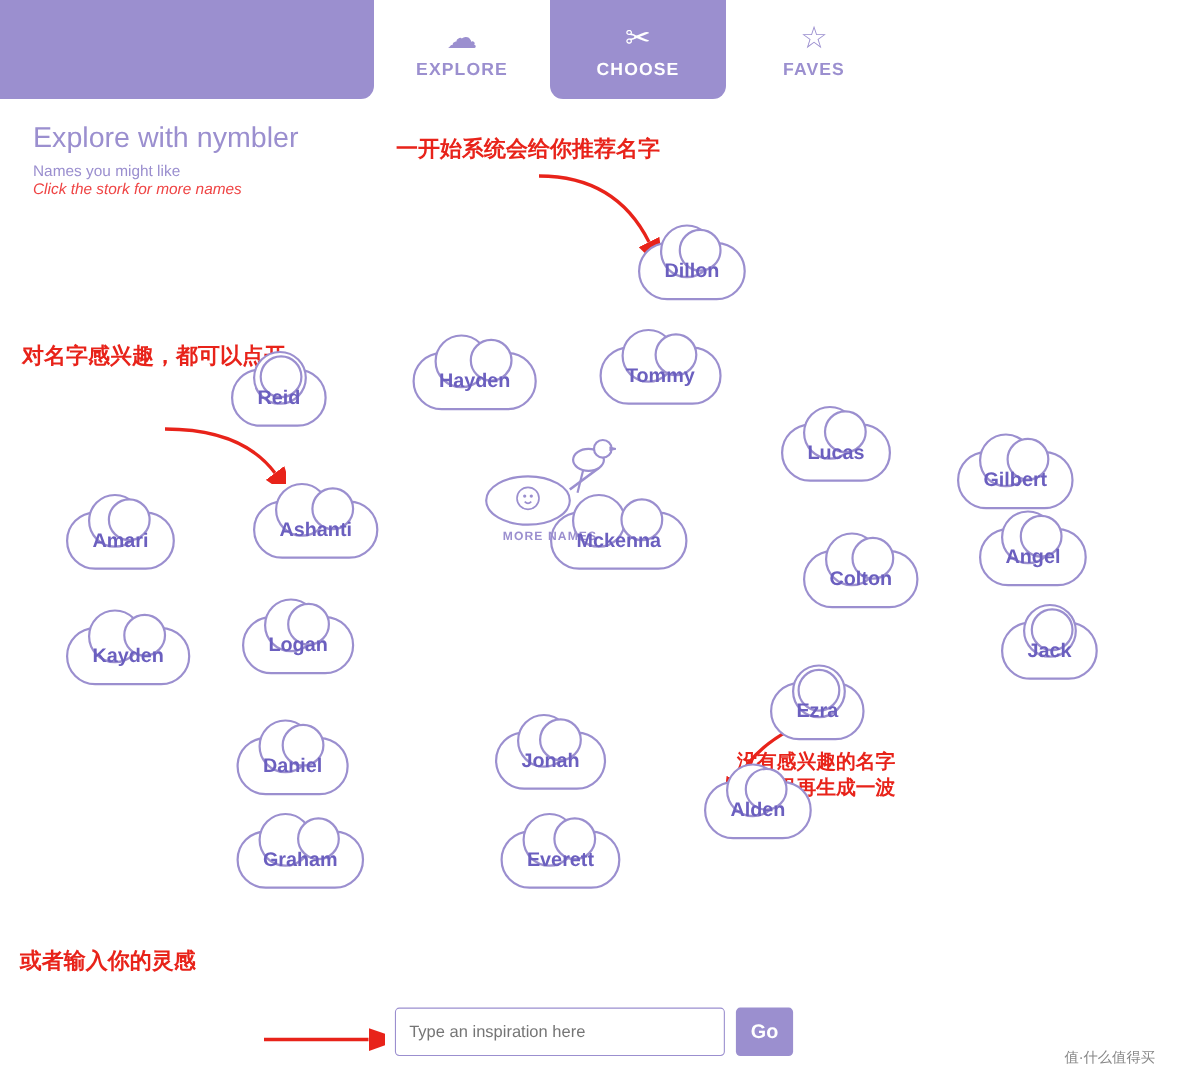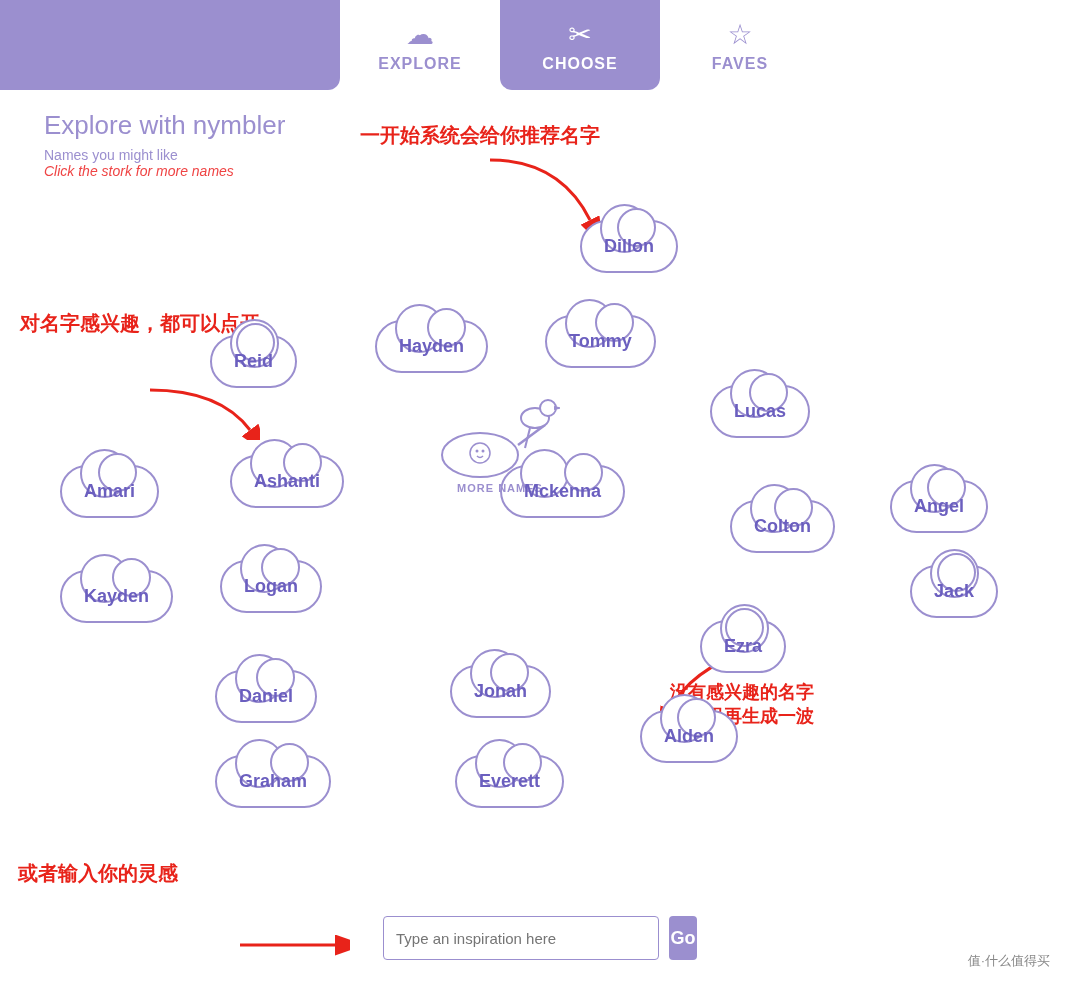--- a/index.html
+++ b/index.html
@@ -53,21 +53,21 @@
       font-weight: bold;
       letter-spacing: 1px;
       color: #9b8fcf;
     }
     .nav-tab.active .tab-label {
       color: #fff;
     }
 
     
     .main-content {
-      padding: 20px 44px;
+      padding: 20px 30px;
       position: relative;
     }
 
     .page-title {
       font-size: 26px;
       color: #9b8fcf;
       font-weight: 400;
       margin-bottom: 6px;
     }
     .subtitle {
@@ -218,31 +218,31 @@
       position: absolute;
       bottom: 30px;
       left: 0;
       width: 1080px;
       display: flex;
       justify-content: center;
       align-items: center;
       gap: 10px;
     }
     .inspiration-input {
-      width: 276px;
+      width: 300px;
       height: 44px;
       border: 1.5px solid #9b8fcf;
       border-radius: 4px;
       padding: 0 12px;
       font-size: 15px;
       color: #aaa;
       outline: none;
     }
     .go-button {
-      width: 28px;
+      width: 52px;
       height: 44px;
       background: #9b8fcf;
       border: none;
       border-radius: 4px;
       color: #fff;
       font-size: 18px;
       font-weight: bold;
       cursor: pointer;
     }
 
@@ -350,20 +350,25 @@
     <div class="cloud" style="top: 135px; left: 210px;">
       <div class="cloud-shape">
         <span class="cloud-label">Reid</span>
       </div>
     </div>
     <div class="cloud" style="top: 185px; left: 710px;">
       <div class="cloud-shape">
         <span class="cloud-label">Lucas</span>
       </div>
     </div>
+    <div class="cloud" style="top: 210px; left: 870px;">
+      <div class="cloud-shape">
+        <span class="cloud-label">Gilbert</span>
+      </div>
+    </div>
     <div class="cloud" style="top: 265px; left: 60px;">
       <div class="cloud-shape">
         <span class="cloud-label">Amari</span>
       </div>
     </div>
     <div class="cloud" style="top: 255px; left: 230px;">
       <div class="cloud-shape">
         <span class="cloud-label">Ashanti</span>
       </div>
     </div>

